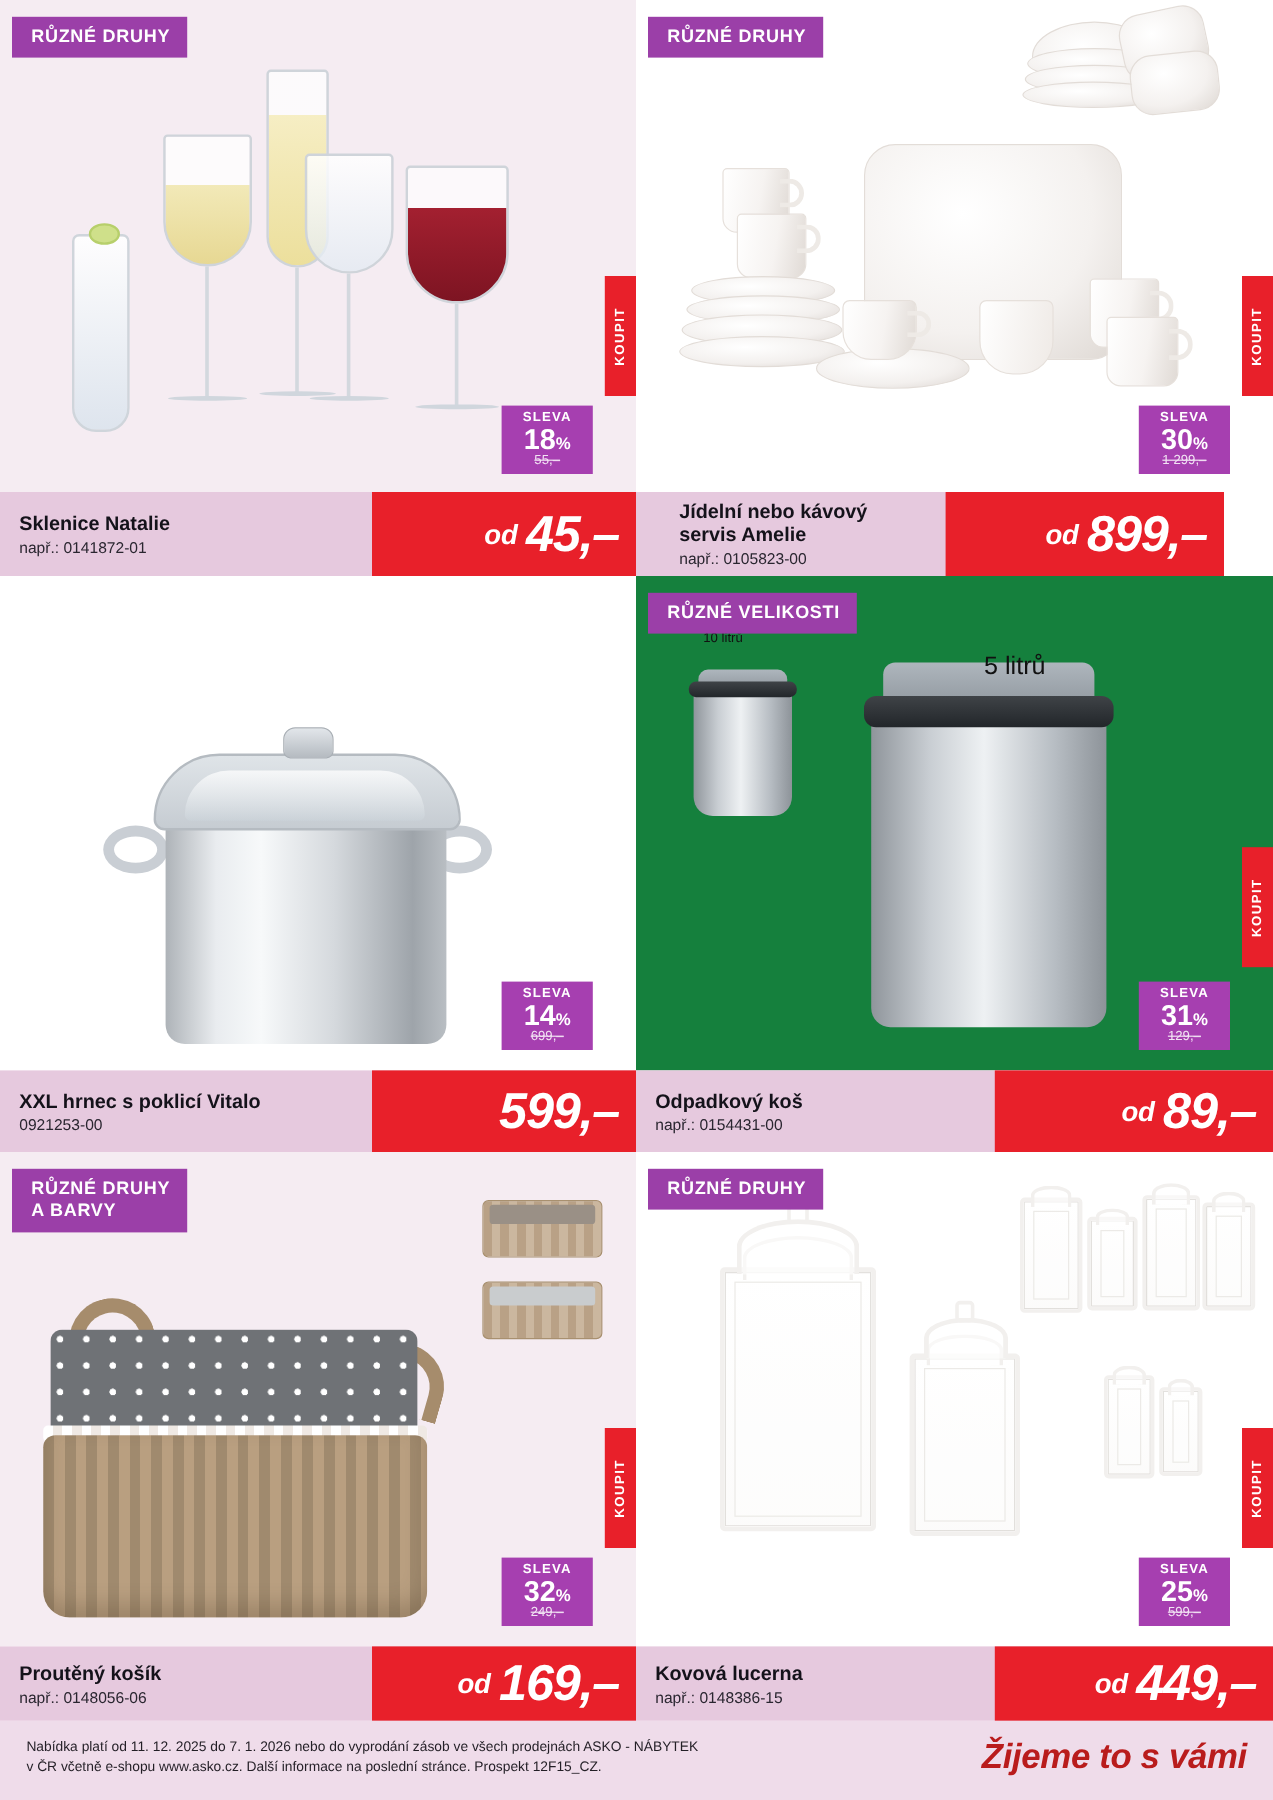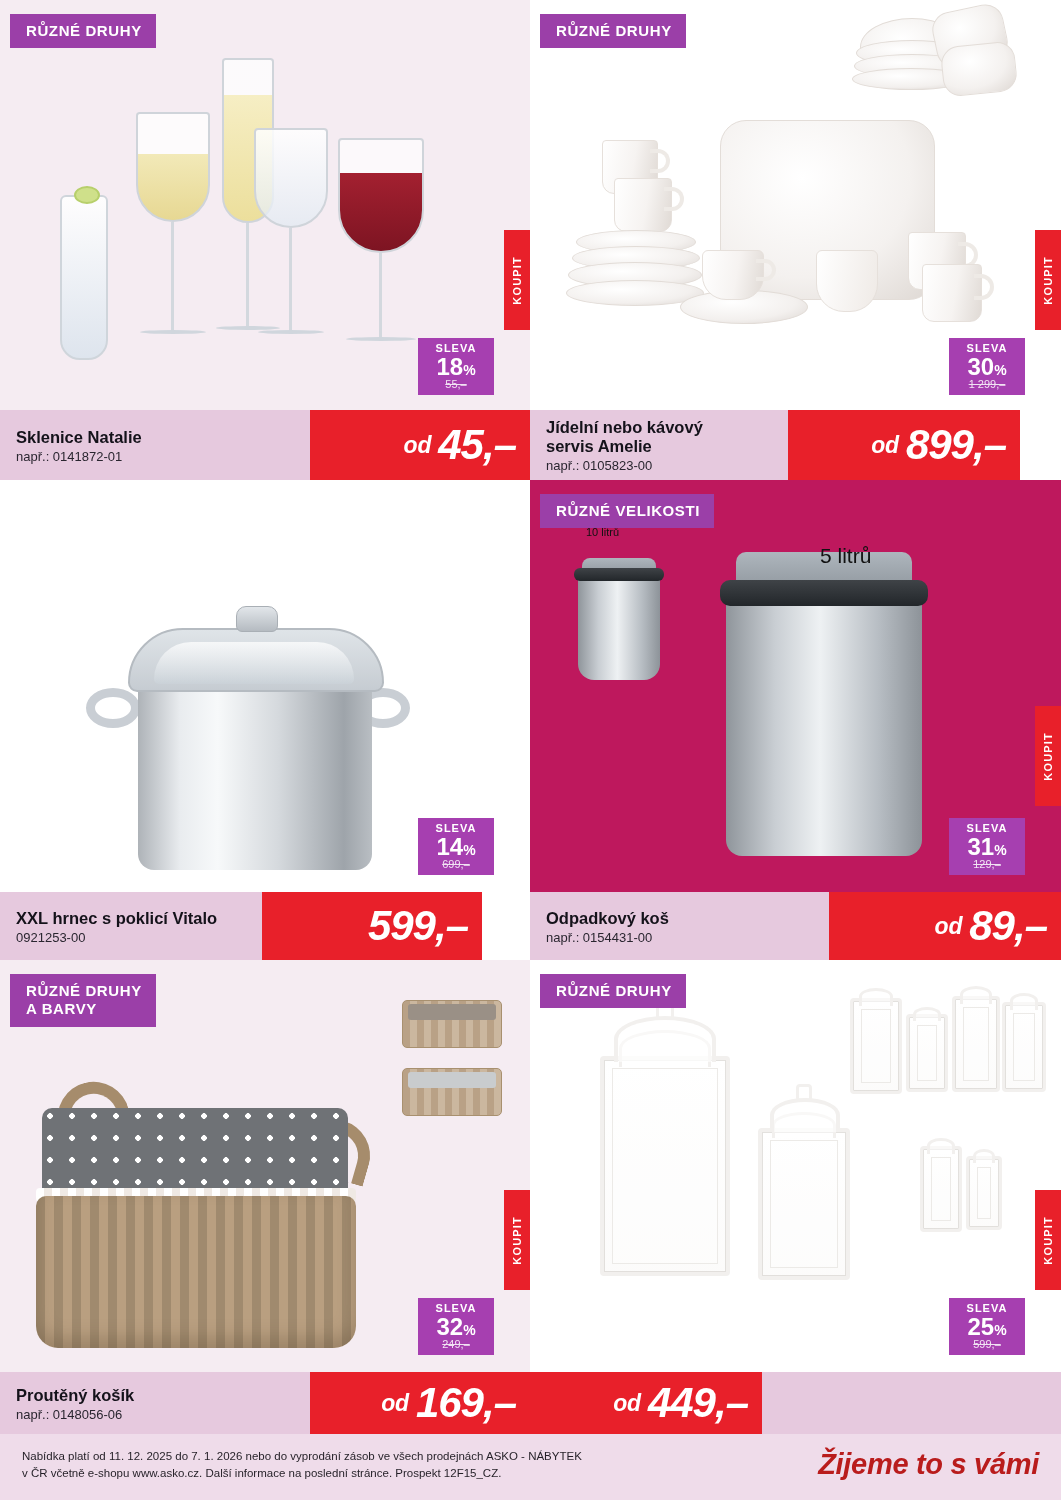--- a/index.html
+++ b/index.html
@@ -9,21 +9,21 @@
     background: #ffffff;
     overflow: hidden;
   }
   .page { position: relative; width: 1061px; height: 1500px; }
 
   
   .cell { position: absolute; overflow: hidden; }
   .cell .photo-area { position: absolute; inset: 0; }
 
   .bg-pinklight { background: #f5ecf2; }
-  .bg-pinkpale  { background: #be185d; padding-left: 15px; }
+  .bg-pinkpale  { background: #15803d; padding-left: 15px; }
   .bg-white     { background: #ffffff; }
 
   
   .tag {
     position: absolute;
     background: #9b3fa8;
     color: #ffffff;
     font-size: 15px;
     font-weight: bold;
     letter-spacing: 0.6px;
@@ -390,21 +390,21 @@
         <span>KOUPIT</span>
       </div>
 
     <div class="sleva" style="right:36px; top:338px;">
       <span class="sl-word">SLEVA</span>
       <span class="sl-pct"><span>30</span><small>%</small></span>
       <span class="sl-old">1 299,–</span>
     </div>
   </div>
 
-  <div class="infobar" style="left:530px; top:410px; width:490px; height:70px;">
+  <div class="infobar" style="left:530px; top:410px; width:490px; height:70px;padding-left:20px;">
     <div class="names">
       <div class="pname">Jídelní nebo kávový</div>
       <div class="pname">servis Amelie</div>
       <div class="pcode">např.: 0105823-00</div>
     </div>
     <div class="pricebox" style="width:232px;">
       <span class="od">od</span>
       <span class="val">899,–</span>
     </div>
   </div>
@@ -419,21 +419,21 @@
       <div class="art" style="left:154px; top:162px; width:200px; height:42px; border-radius:60px 60px 8px 8px; background:linear-gradient(180deg,rgba(255,255,255,0.75),rgba(205,215,222,0.35));"></div>
     </div>
 
     <div class="sleva" style="right:36px; top:338px;">
       <span class="sl-word">SLEVA</span>
       <span class="sl-pct"><span>14</span><small>%</small></span>
       <span class="sl-old">699,–</span>
     </div>
   </div>
 
-  <div class="infobar" style="left:0; top:892px; width:482px; height:68px;">
+  <div class="infobar" style="left:0; top:892px; width:530px; height:68px;">
     <div class="names">
       <div class="pname">XXL hrnec s poklicí Vitalo</div>
       <div class="pcode">0921253-00</div>
     </div>
     <div class="pricebox" style="width:220px;">
       <span class="val">599,–</span>
     </div>
   </div>
 
   <div class="cell bg-pinkpale" style="left:530px; top:480px; width:531px; height:412px;">
@@ -561,20 +561,24 @@
       </div>
 
     <div class="sleva" style="right:36px; top:338px;">
       <span class="sl-word">SLEVA</span>
       <span class="sl-pct"><span>25</span><small>%</small></span>
       <span class="sl-old">599,–</span>
     </div>
   </div>
 
   <div class="infobar" style="left:530px; top:1372px; width:531px; height:62px;">
+    <div class="names">
+      <div class="pname">Kovová lucerna</div>
+      <div class="pcode">např.: 0148386-15</div>
+    </div>
     <div class="pricebox" style="width:232px;">
       <span class="od">od</span>
       <span class="val">449,–</span>
     </div>
   </div>
 
   <div class="footer">
     <div class="legal">
       <div>Nabídka platí od 11. 12. 2025 do 7. 1. 2026 nebo do vyprodání zásob ve všech prodejnách ASKO - NÁBYTEK</div>
       <div>v ČR včetně e-shopu www.asko.cz. Další informace na poslední stránce. Prospekt 12F15_CZ.</div>

